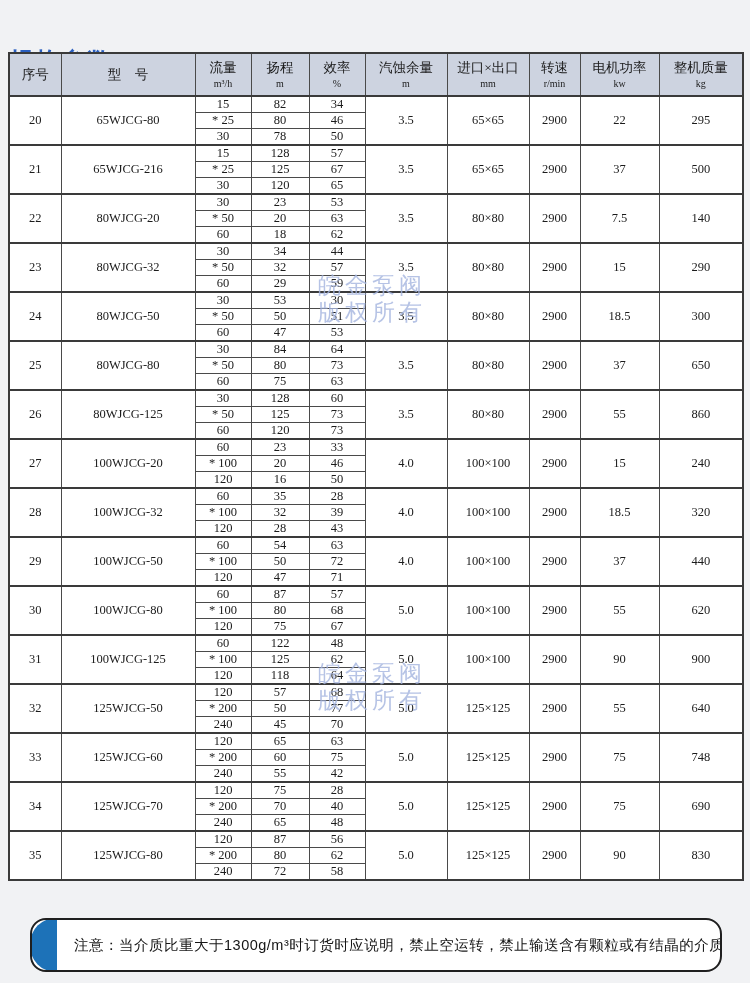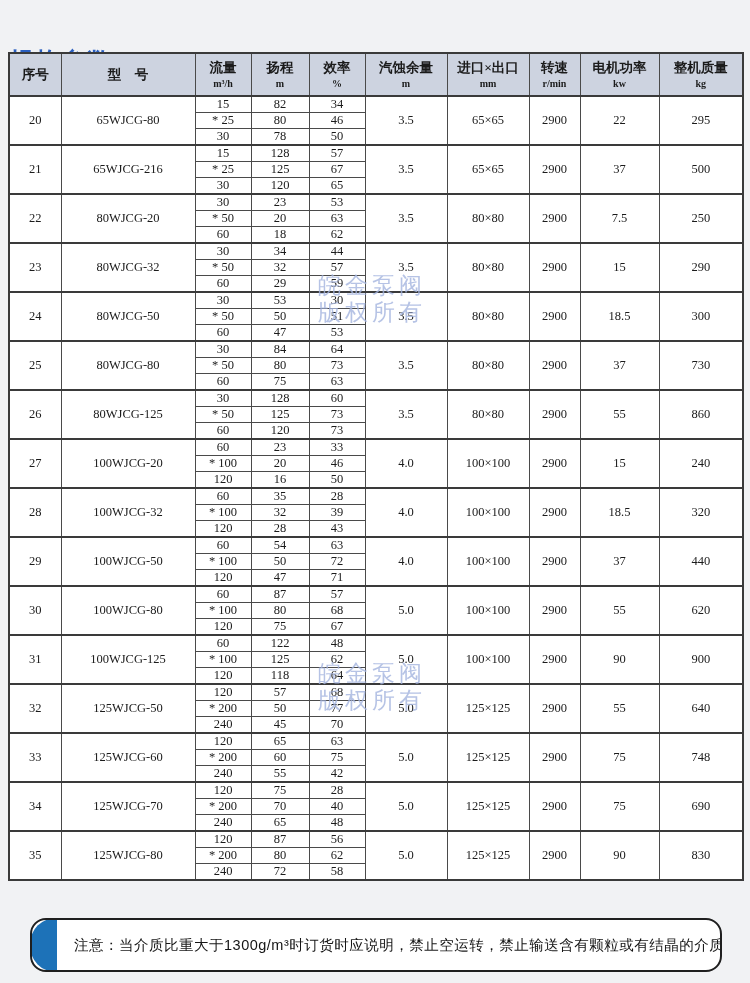--- a/index.html
+++ b/index.html
@@ -24,21 +24,21 @@
     border:2px solid #3a3a3a;
   }
   table.spec th, table.spec td {
     border:1px solid #4a4a4a;
     text-align:center; vertical-align:middle;
     padding:0;
     color:#1b1b1b;
   }
   table.spec thead th {
     background:var(--header-bg,#cdd3e0);
-    font-weight:bold;
+    font-weight:normal;
     height:43px;
     border-bottom:2px solid #3a3a3a;
   }
   .h-label { font-size:13.5px; line-height:17px; }
   .h-unit  { font-size:10px; line-height:15px; }
   table.spec td { font-size:12.5px; height:15px; line-height:15px; }
   tr.block-start td { border-top:2px solid #3a3a3a; }
   .watermark {
     position:absolute; z-index:5;
     color:var(--wm-color,rgba(164,180,222,0.8));
@@ -175,21 +175,21 @@
       <tr class="block-start">
         <td rowspan="3">22</td>
         <td rowspan="3">80WJCG-20</td>
         <td>30</td>
         <td>23</td>
         <td>53</td>
         <td rowspan="3">3.5</td>
         <td rowspan="3">80×80</td>
         <td rowspan="3">2900</td>
         <td rowspan="3">7.5</td>
-        <td rowspan="3">250</td>
+        <td rowspan="3">140</td>
       </tr>
       <tr>
         <td>* 50</td>
         <td>20</td>
         <td>63</td>
       </tr>
       <tr>
         <td>60</td>
         <td>18</td>
         <td>62</td>
@@ -241,21 +241,21 @@
       <tr class="block-start">
         <td rowspan="3">25</td>
         <td rowspan="3">80WJCG-80</td>
         <td>30</td>
         <td>84</td>
         <td>64</td>
         <td rowspan="3">3.5</td>
         <td rowspan="3">80×80</td>
         <td rowspan="3">2900</td>
         <td rowspan="3">37</td>
-        <td rowspan="3">730</td>
+        <td rowspan="3">650</td>
       </tr>
       <tr>
         <td>* 50</td>
         <td>80</td>
         <td>73</td>
       </tr>
       <tr>
         <td>60</td>
         <td>75</td>
         <td>63</td>

